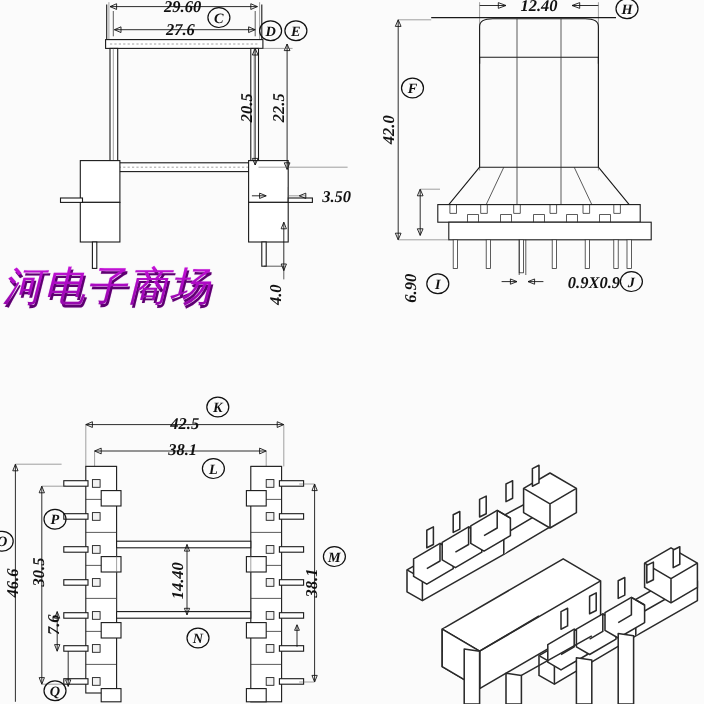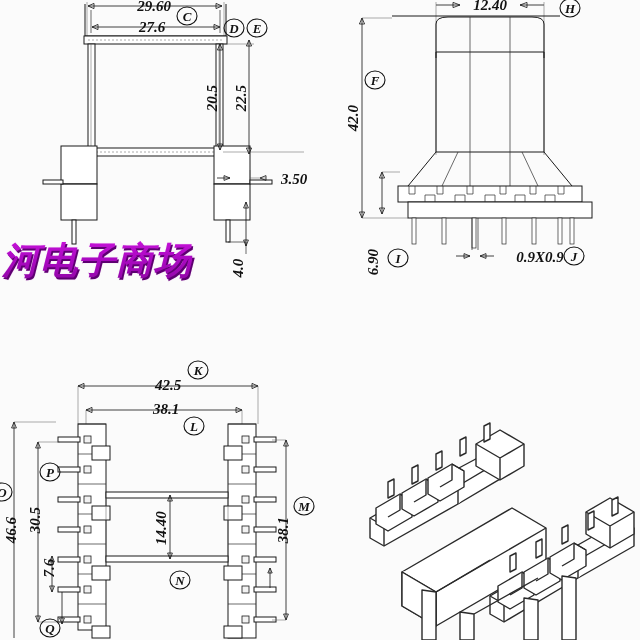--- a/index.html
+++ b/index.html
@@ -28,21 +28,21 @@
   }
   .balloon-c{fill:none;stroke:#111;stroke-width:1.1;}
   .balloon-t{
     font-family:"Liberation Serif", serif;
     font-weight:bold;font-style:italic;font-size:13px;fill:#111;
     text-anchor:middle;dominant-baseline:central;
   }
   #watermark{
     position:absolute;left:2px;top:236px;
     font-family:"Liberation Serif", serif;
-    font-weight:bold;font-style:italic;
+    font-weight:normal;font-style:italic;
     font-size:37px;
     letter-spacing:1px;
     color:#b000c8;
     background:linear-gradient(180deg,#d81fe8 0%,#a80fc0 45%,#7a0a90 100%);
     -webkit-background-clip:text;background-clip:text;
     -webkit-text-fill-color:transparent;color:transparent;
     text-shadow:0 0 1px rgba(180,0,200,.35);
     white-space:nowrap;
     pointer-events:none;
     user-select:none;
@@ -52,21 +52,21 @@
     position:absolute;left:1.5px;top:1.5px;
     -webkit-text-fill-color:#5d0070;color:#5d0070;
     z-index:-1;
   }
 </style>
 </head>
 <body>
 
 <div id="sheet">
 
-  <div class="panel" style="left:4px;top:0;width:320px;height:300px;">
+  <div class="panel" style="left:16px;top:0;width:320px;height:300px;">
     <svg width="320" height="300" viewBox="0 0 320 300">
 
       <path class="ln-hair" d="M83 2 L83 36 M220 2 L220 36"></path>
 
       <g>
         <path class="dim" d="M84 6 L218 6"></path>
         <path class="dim" d="M84 6 l6 -2.6 v5.2 z" fill="#111"></path>
         <path class="dim" d="M218 6 l-6 -2.6 v5.2 z" fill="#111"></path>
       </g>
 

